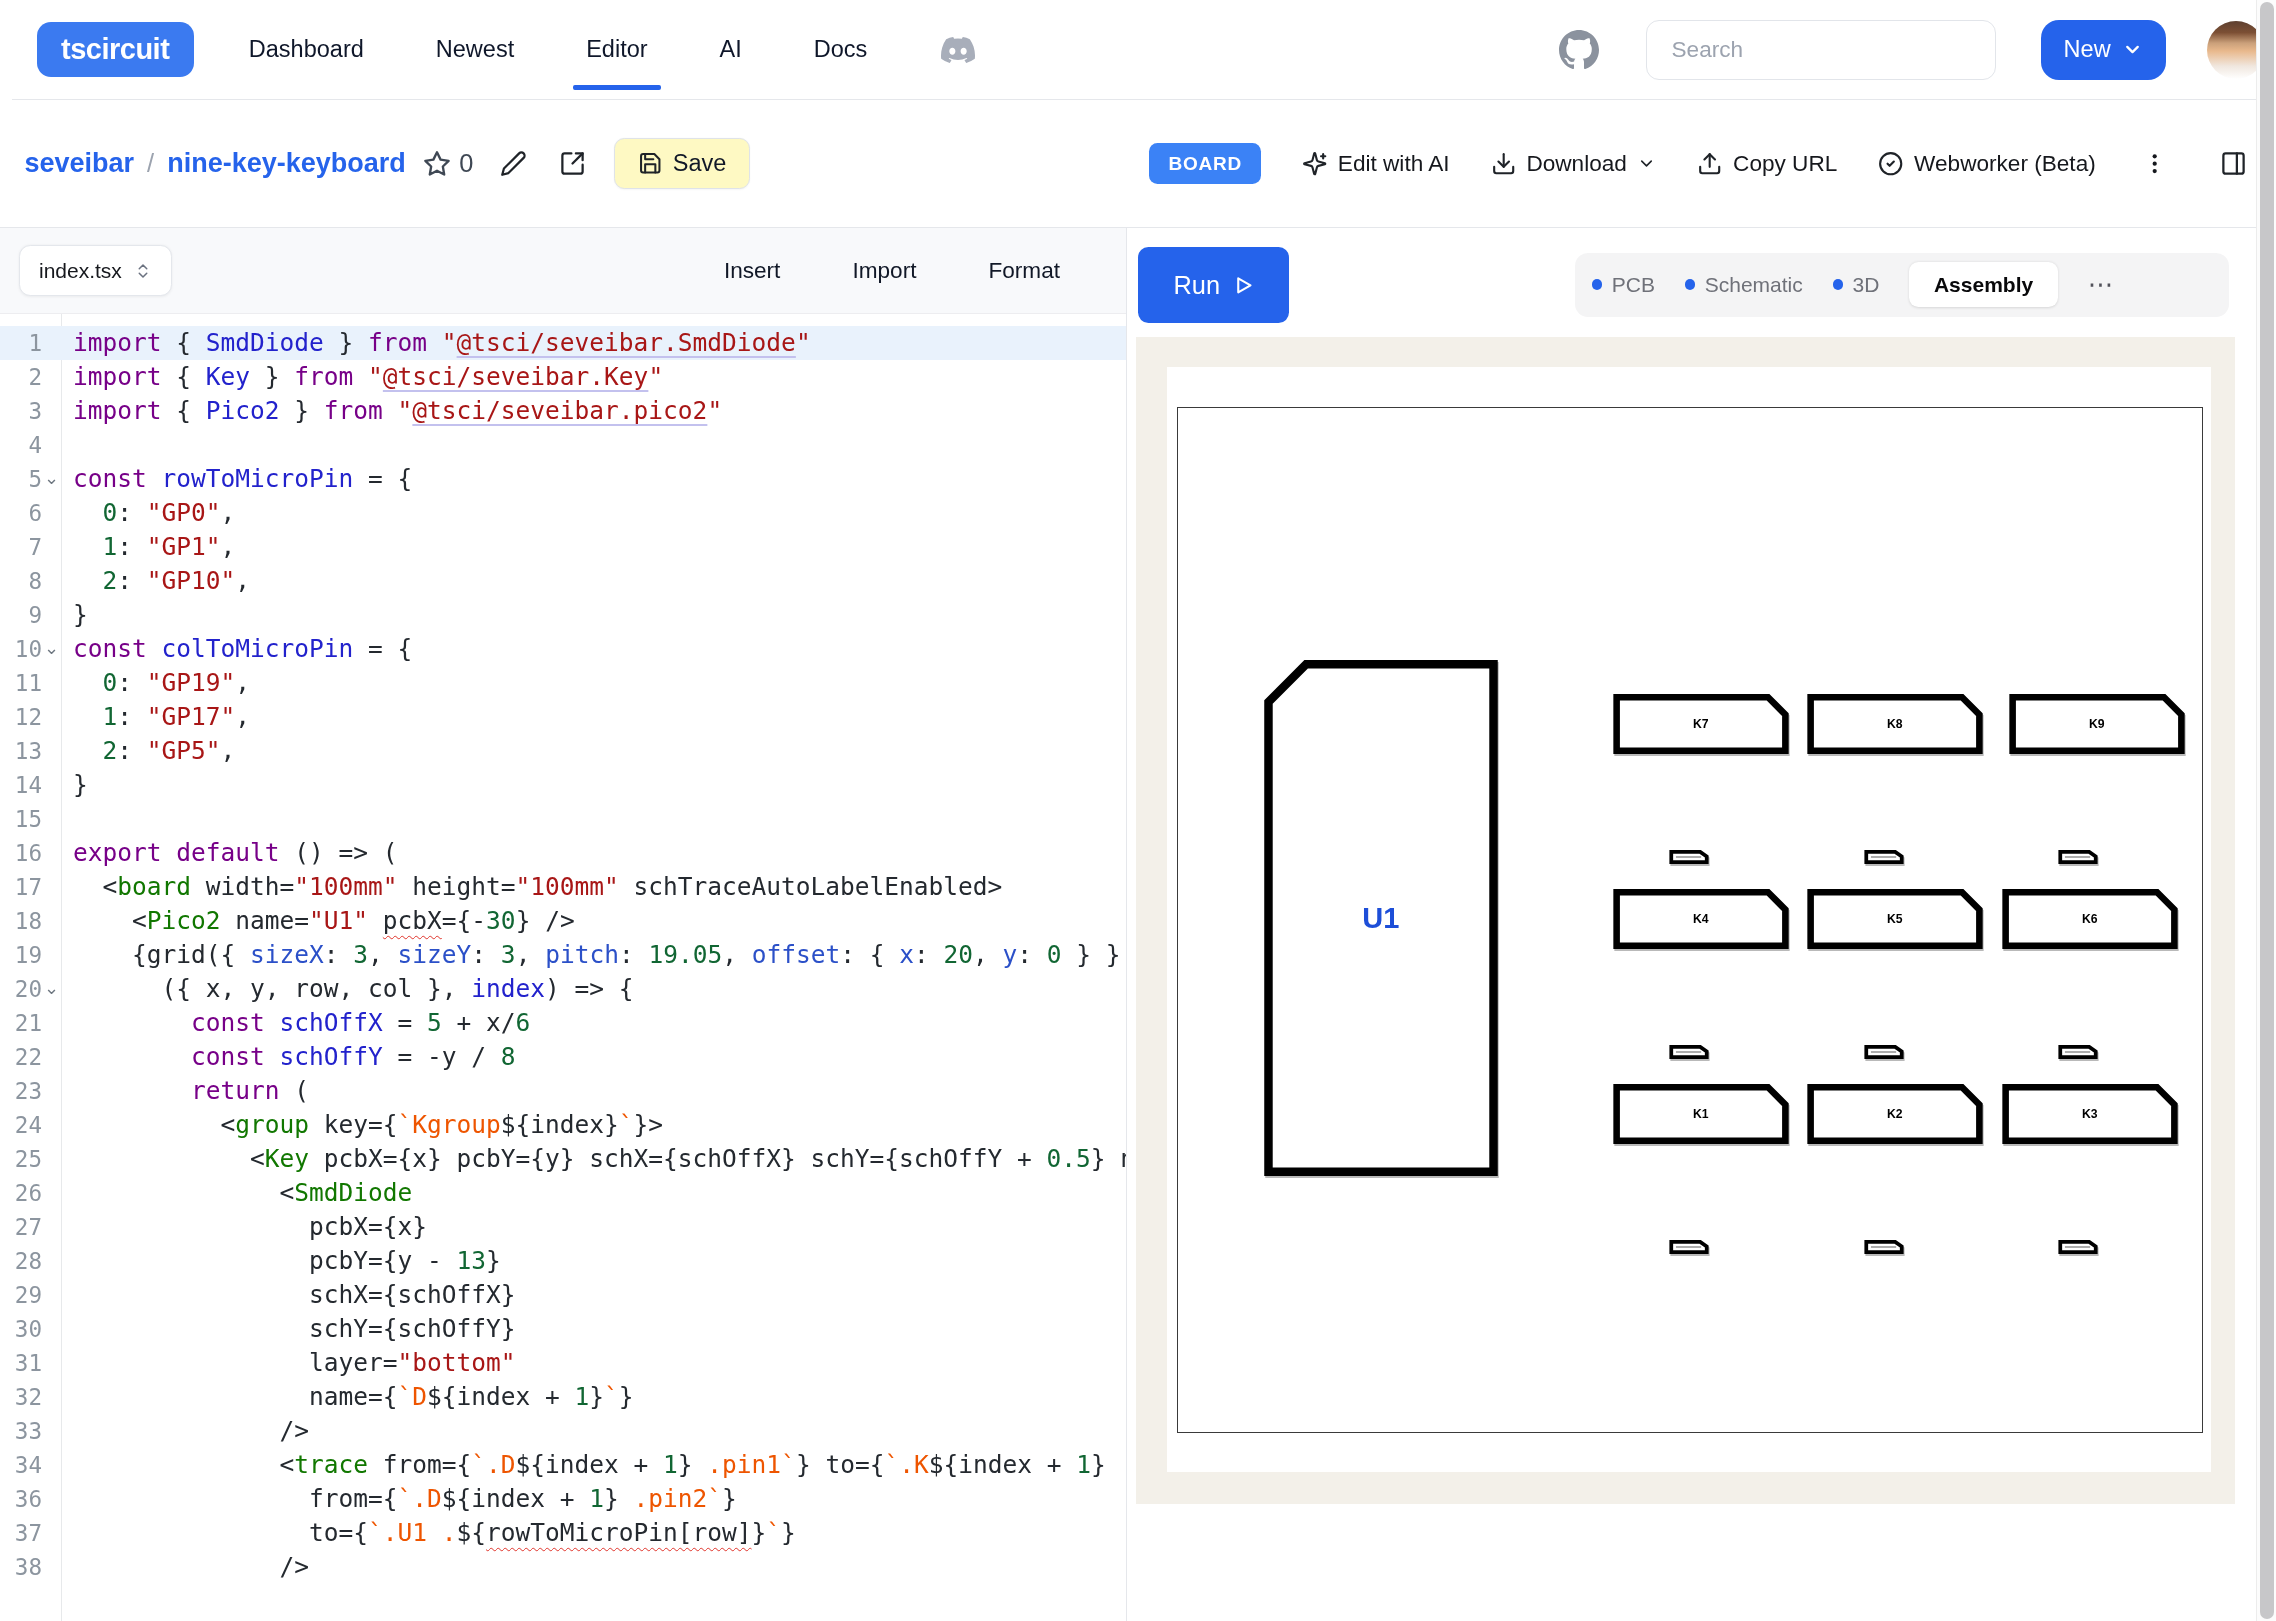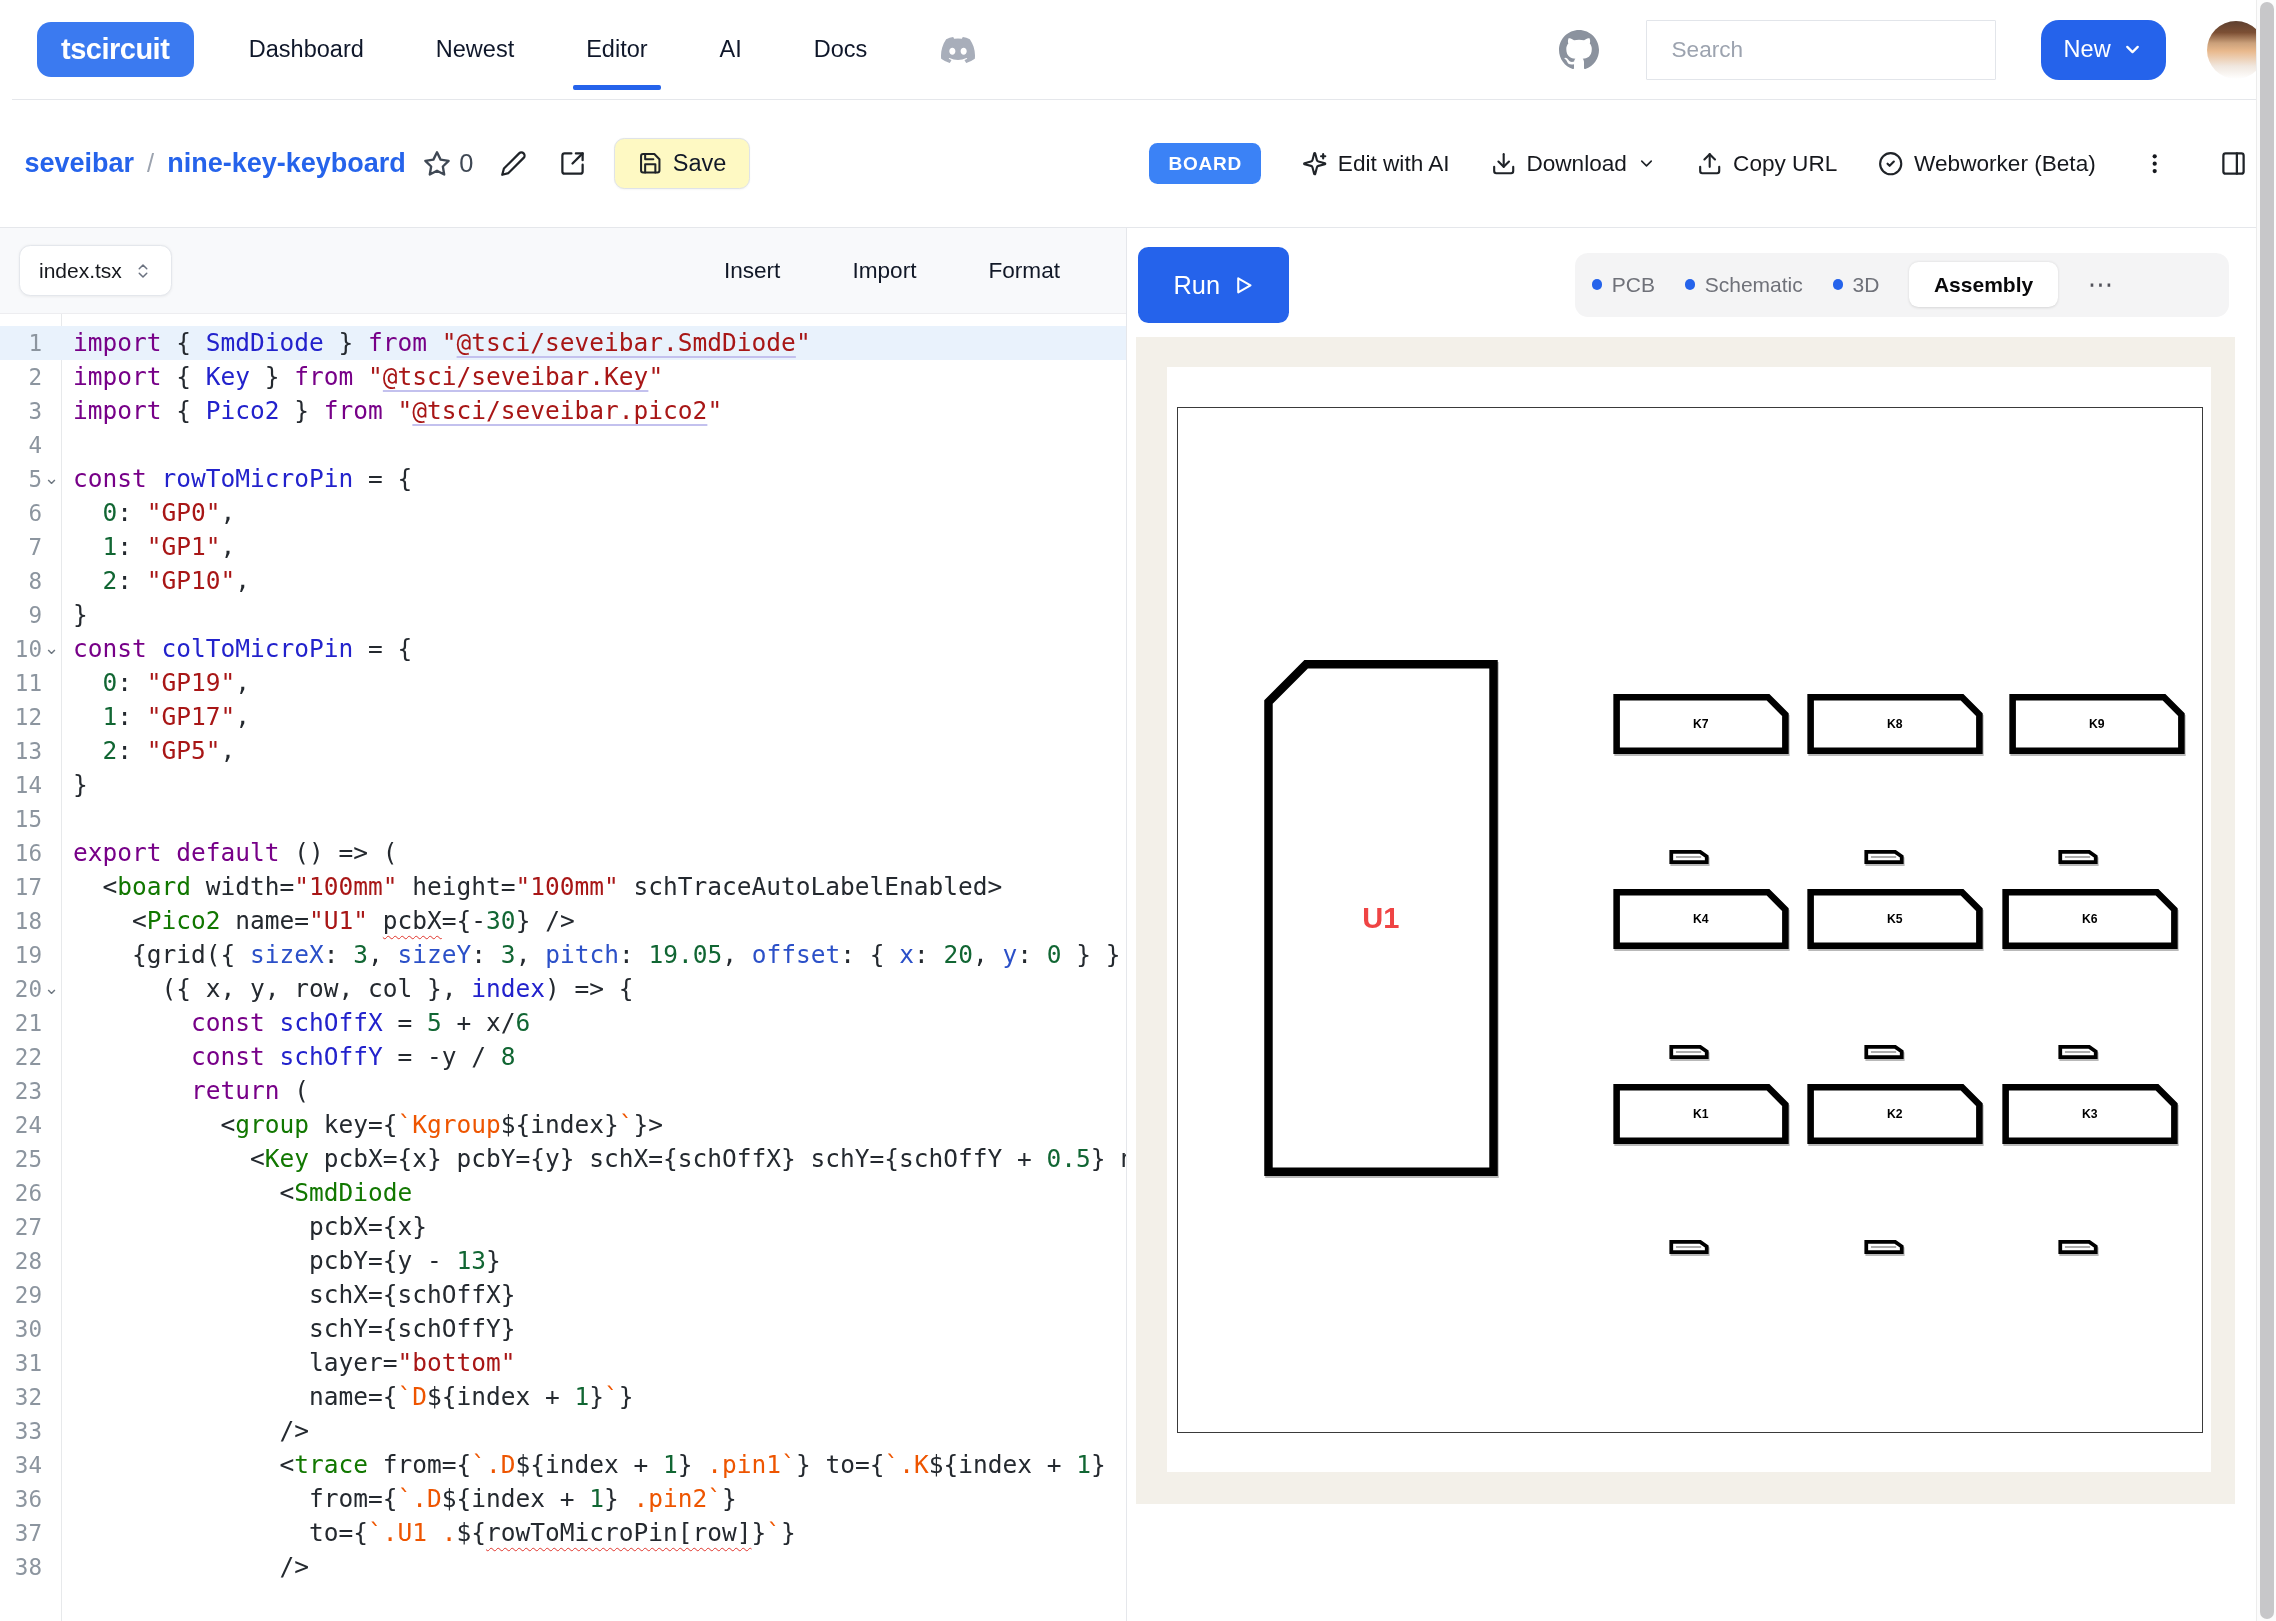--- a/index.html
+++ b/index.html
@@ -13,21 +13,21 @@
           border-bottom:0.9px solid #e5e7eb;display:flex;align-items:center;padding:0 24.5px;box-sizing:border-box;}
   .logo{background:#3b7af0;color:#fff;font-weight:bold;font-size:29px;padding:11.3px 24.5px;
         border-radius:14px;margin-right:55px;letter-spacing:-0.5px;cursor:pointer;}
   .main-nav{display:flex;align-items:center;}
   .nav-item{font-size:23.5px;font-weight:500;color:#0f172a;margin-right:72px;position:relative;cursor:pointer;}
   .nav-item.active::after{content:"";position:absolute;left:-13px;right:-13px;bottom:-27px;height:4.7px;
         background:#2563eb;border-radius:1.9px;}
   .discord{margin-left:1.9px;}
   .spacer{flex:1;}
   .gh{margin-right:47px;}
-  .search-box{width:350px;height:60px;border:1.4px solid #e2e5ea;border-radius:1px;box-sizing:border-box;
+  .search-box{width:350px;height:60px;border:1.4px solid #e2e5ea;border-radius:13px;box-sizing:border-box;
         padding:0 24.5px;font-size:22.6px;color:#111827;outline:none;background:#fff;font-family:inherit;}
   .search-box::placeholder{color:#9ca3af;}
   .new-btn{margin-left:45px;height:60px;padding:0 22.6px;border:none;border-radius:18px;background:#2563eb;
         color:#fff;font-size:23.5px;font-weight:500;display:flex;align-items:center;gap:11.3px;cursor:pointer;font-family:inherit;}
   .avatar{width:58px;height:58px;border-radius:50%;margin-left:41px;cursor:pointer;
         background:linear-gradient(180deg,#5d4030 0%,#7c4f34 20%,#caa07a 38%,#e9b98d 52%,#f0e7df 78%,#ffffff 100%);}
 
   
   .toolbar2{position:absolute;left:0;top:100px;width:100%;height:128px;background:#fff;
         border-bottom:0.9px solid #e5e7eb;display:flex;align-items:center;padding:0 24.5px;box-sizing:border-box;}
@@ -82,21 +82,21 @@
         box-shadow:0 0.9px 2.8px rgba(0,0,0,.12);}
   .tabs-more{font-size:25.4px;color:#52525b;letter-spacing:0.9px;cursor:pointer;line-height:19px;}
 
   .preview{position:absolute;left:9.4px;top:109px;width:1099px;height:1167px;background:#f3f0e9;}
   .canvas{position:absolute;left:31px;top:30px;width:1044px;height:1105px;background:#fff;}
   .boardrect{position:absolute;left:9.4px;top:40px;width:1024px;height:1024px;border:1.9px solid #3a3a3a;}
   .u1{position:absolute;left:86px;top:252px;width:234px;height:516px;cursor:pointer;}
   .u1 svg polygon{fill:#fff;stroke:#000;stroke-width:9;}
   .u1 svg,.akey svg,.adiode svg{filter:drop-shadow(1.9px 2.4px 0.5px rgba(80,80,80,.4));overflow:visible;}
   .u1-label{position:absolute;inset:0;display:flex;align-items:center;justify-content:center;
-        font-size:29px;font-weight:bold;color:#ef4444;}
+        font-size:29px;font-weight:bold;color:#1d4ed8;}
   .akey{position:absolute;width:176px;height:60px;cursor:pointer;}
   .akey svg polygon{fill:#fff;stroke:#000;stroke-width:7;}
   .akey-label{position:absolute;inset:0;display:flex;align-items:center;justify-content:center;
         font-size:12.2px;font-weight:bold;color:#000;}
   .adiode{position:absolute;width:40px;height:14px;cursor:pointer;}
   .adiode svg polygon{fill:#fff;stroke:#000;stroke-width:4;}
   .adiode svg line{stroke:#8a8a8a;stroke-width:1.5;}
 
   
   .scrollbar{position:absolute;left:2256px;top:0;width:21px;height:1621px;background:#fcfcfc;

